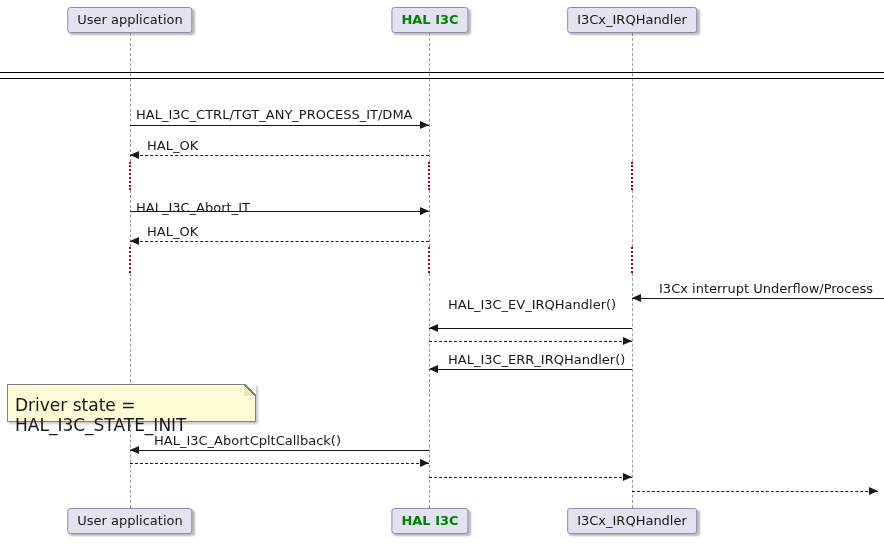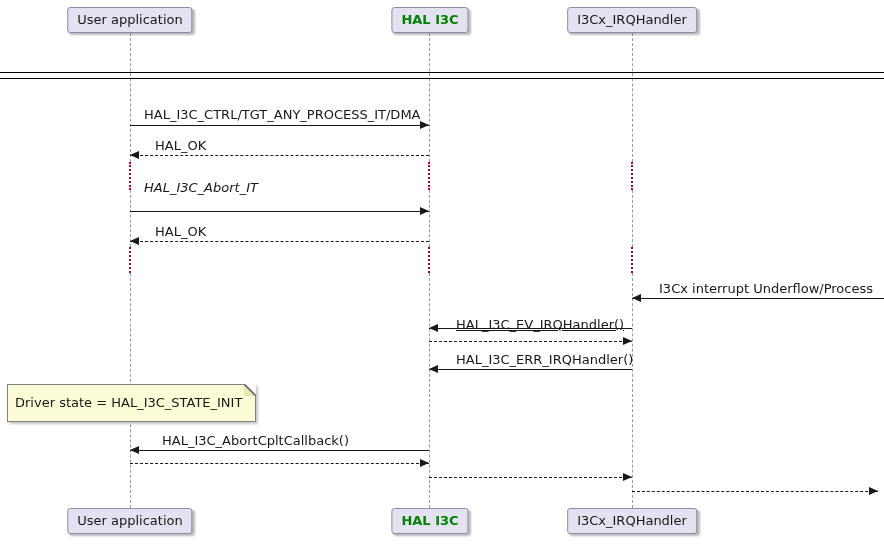--- a/index.html
+++ b/index.html
@@ -26,26 +26,26 @@
     padding:4px 9px 5px 9px;font-size:13px;white-space:nowrap;
     box-shadow:2px 2px 2px rgba(120,120,120,.5);
   }
   .pbox .green{color:#008000;font-weight:bold;}
   
   .mline{position:absolute;height:0;border-top:1px solid #181818;}
   .mline.dashed{border-top-style:dashed;}
   .arr{position:absolute;width:0;height:0;border-top:4px solid transparent;border-bottom:4px solid transparent;}
   .arr.r{border-left:9px solid #181818;}
   .arr.l{border-right:9px solid #181818;}
-  .mlabel{position:absolute;font-size:13px;white-space:nowrap;color:#181818;margin-left:8px;}
+  .mlabel{position:absolute;font-size:13px;white-space:nowrap;color:#181818;}
   
   .note{
     position:absolute;left:7px;top:384px;width:249px;height:38px;box-sizing:border-box;
     background:#FCFCD7;border:1px solid #818181;box-shadow:2px 2px 2px rgba(120,120,120,.4);
-    font-size:13px;padding:10px 0 0 7px;
+    font-size:17px;padding:10px 0 0 7px;
   }
   .note .fold{
     position:absolute;top:-1px;right:-1px;width:12px;height:12px;
     background:linear-gradient(to top right,#E9E9B6 0 45%,#818181 45% 55%,#ffffff 55% 100%);
   }
 </style>
 </head>
 <body>
 
 <div class="diagram">
@@ -76,39 +76,39 @@
     <div class="arr r" style="left:420px;top:121px;"></div>
   </div>
 
   <div>
     <div class="mlabel" style="left:147px;top:138px;">HAL_OK</div>
     <div class="mline dashed" style="left:130px;top:155px;width:299px;"></div>
     <div class="arr l" style="left:130px;top:151px;"></div>
   </div>
 
   <div>
-    <div class="mlabel" style="left:136px;top:180px;font-style:italic;">HAL_I3C_Abort_IT</div>
+    <div class="mlabel" style="left:136px;top:200px;">HAL_I3C_Abort_IT</div>
     <div class="mline" style="left:130px;top:211px;width:299px;"></div>
     <div class="arr r" style="left:420px;top:207px;"></div>
   </div>
 
   <div>
     <div class="mlabel" style="left:147px;top:224px;">HAL_OK</div>
     <div class="mline dashed" style="left:130px;top:241px;width:299px;"></div>
     <div class="arr l" style="left:130px;top:237px;"></div>
   </div>
 
   <div>
     <div class="mlabel" style="right:11px;top:281px;">I3Cx interrupt Underflow/Process</div>
     <div class="mline" style="left:632px;top:298px;width:252px;"></div>
     <div class="arr l" style="left:632px;top:294px;"></div>
   </div>
 
   <div>
-    <div class="mlabel" style="left:448px;top:317px;text-decoration:underline;">HAL_I3C_EV_IRQHandler()</div>
+    <div class="mlabel" style="left:448px;top:297px;">HAL_I3C_EV_IRQHandler()</div>
     <div class="mline" style="left:429px;top:328px;width:203px;"></div>
     <div class="arr l" style="left:429px;top:324px;"></div>
   </div>
 
   <div>
     <div class="mline dashed" style="left:429px;top:341px;width:203px;"></div>
     <div class="arr r" style="left:623px;top:337px;"></div>
   </div>
 
   <div>

